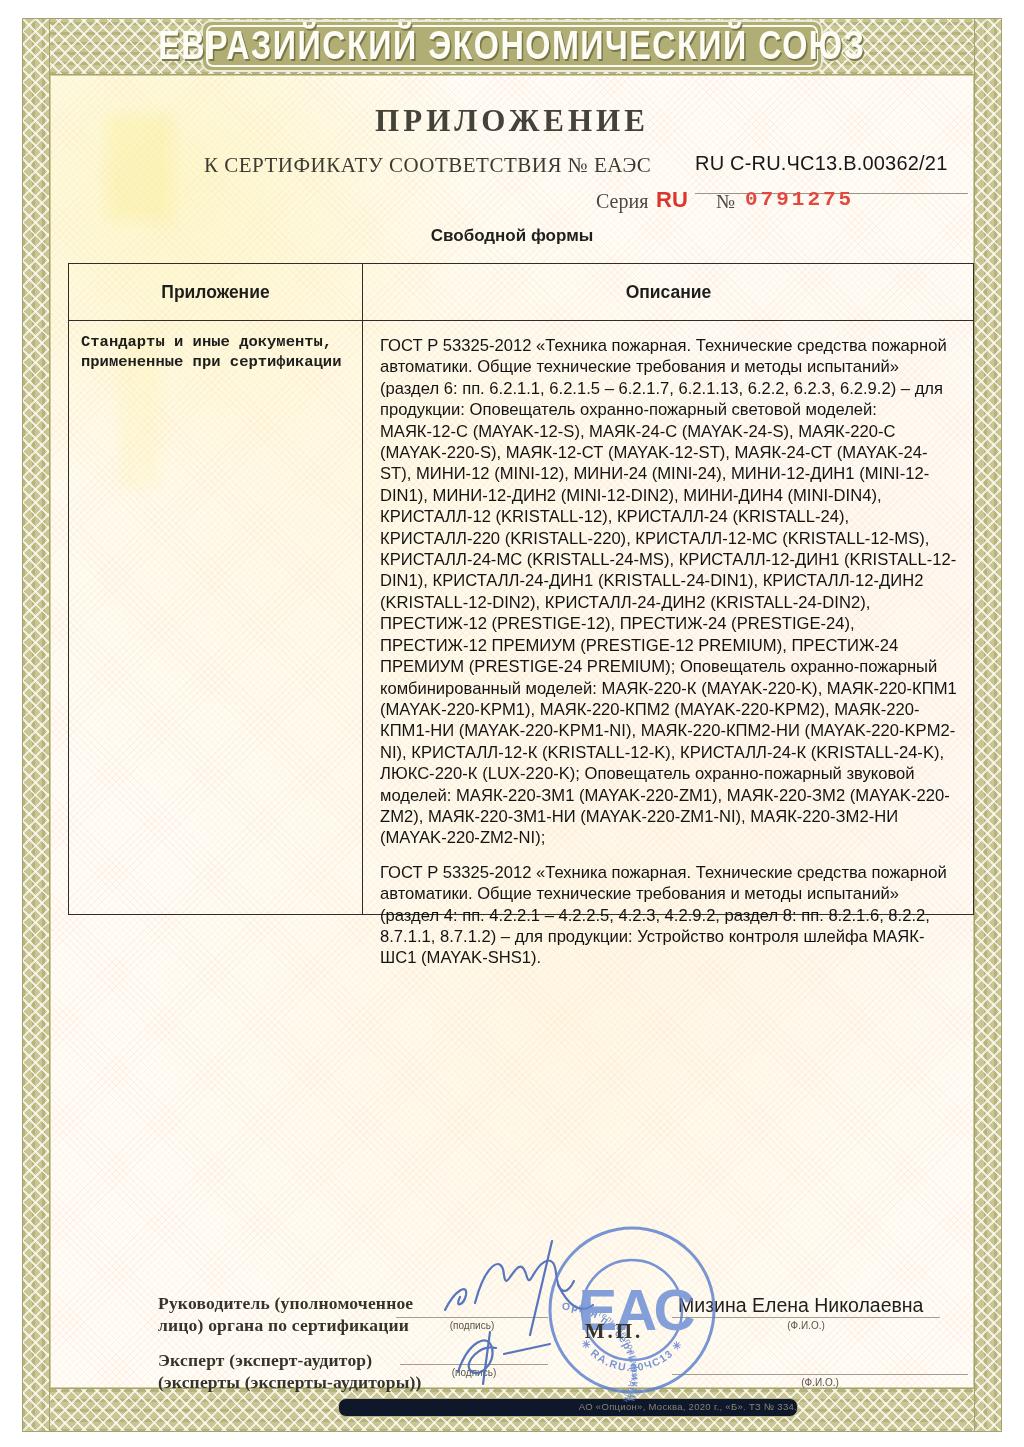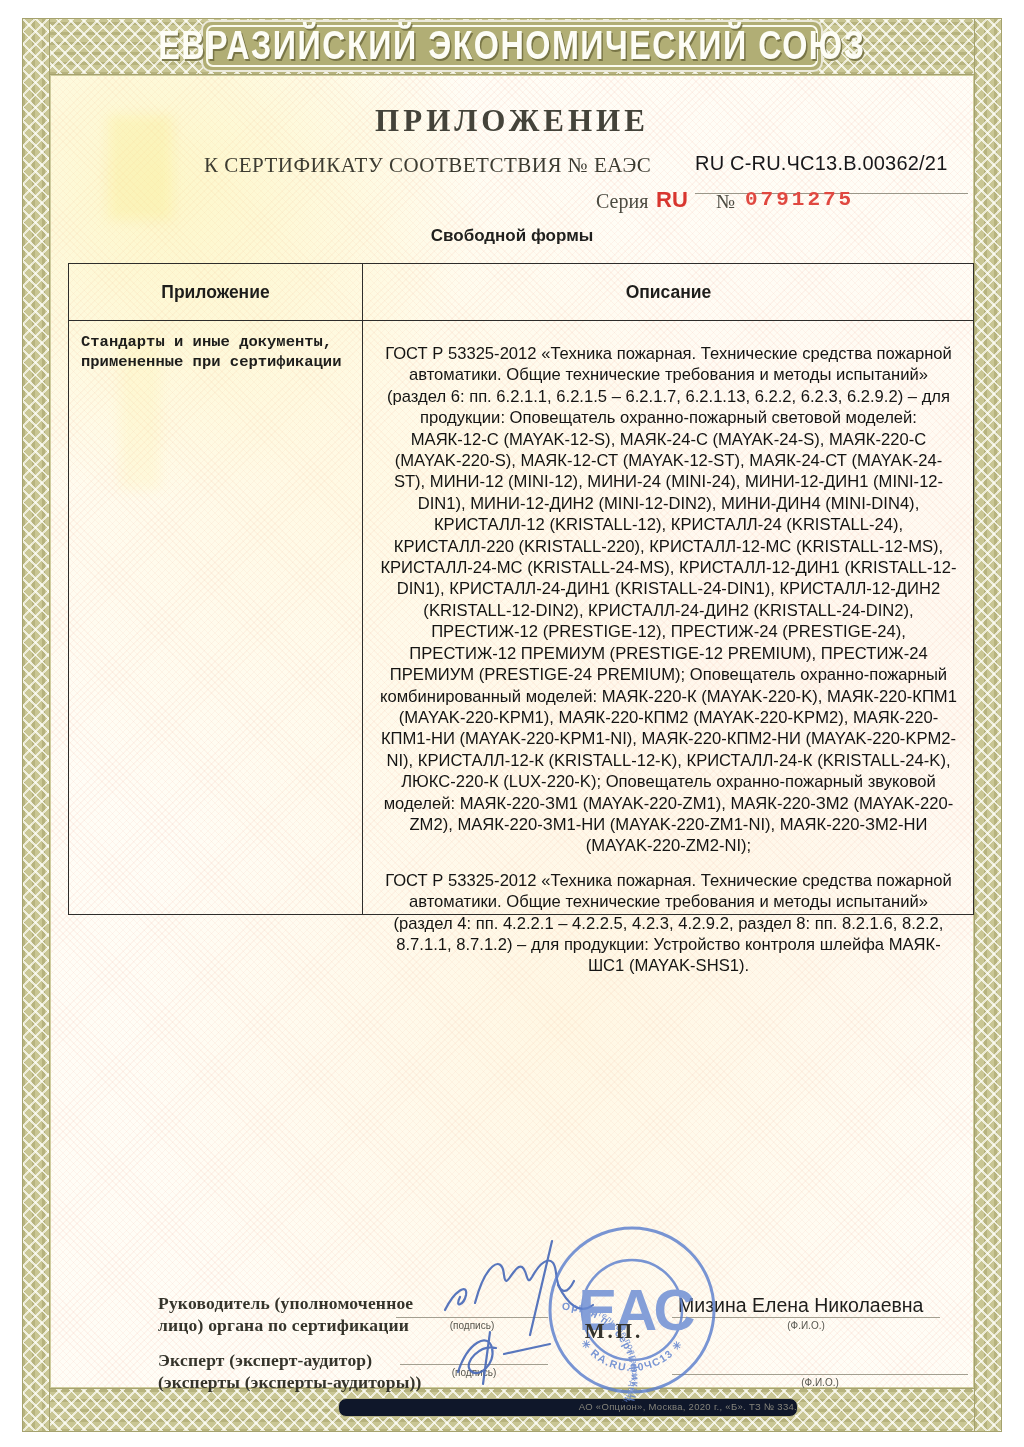--- a/index.html
+++ b/index.html
@@ -72,21 +72,21 @@
   #cert-table{left:68px;top:263px;width:906px;height:652px;border:1.5px solid #2e2d2b;box-sizing:border-box;}
   #thead{position:absolute;left:0;top:0;width:100%;height:57px;border-bottom:1.5px solid #2e2d2b;box-sizing:border-box;}
   #col-div{position:absolute;left:293px;top:0;width:0;height:100%;border-left:1.5px solid #2e2d2b;}
   .th{position:absolute;top:0;height:57px;display:flex;align-items:center;justify-content:center;
       font-weight:bold;font-size:17.5px;color:#1d1d1b;}
   #th-1{left:0;width:293px;} #th-2{left:295px;right:0;}
   #cell-appendix{position:absolute;left:0;top:57px;width:293px;bottom:0;padding:11px 12px;box-sizing:border-box;
       font-weight:bold;font-size:15.5px;line-height:20px;color:#1d1d1b;font-family:Liberation Mono, monospace;}
   #cell-desc{position:absolute;left:295px;top:57px;right:0;bottom:0;padding:10px 16px;box-sizing:border-box;
       font-size:16.6px;line-height:21.4px;color:#141413;}
-  #cell-desc p{margin:12px 0 13px 0;text-align:center;}
+  #cell-desc p{margin:4px 0 13px 0;}
   
   .sig-label{font-family:"Liberation Serif",serif;font-weight:bold;font-size:17.5px;
     line-height:22px;color:#35342b;letter-spacing:.2px;}
   #head-label{left:158px;top:1292px;}
   #expert-label{left:158px;top:1349px;}
   .rule{position:absolute;border-bottom:1px solid #a39f90;z-index:3;}
   #sig-rule-1{left:396px;top:1317px;width:152px;}
   #sig-rule-2{left:400px;top:1364px;width:148px;}
   #name-rule-1{left:672px;top:1317px;width:268px;}
   #name-rule-2{left:672px;top:1374px;width:296px;}

